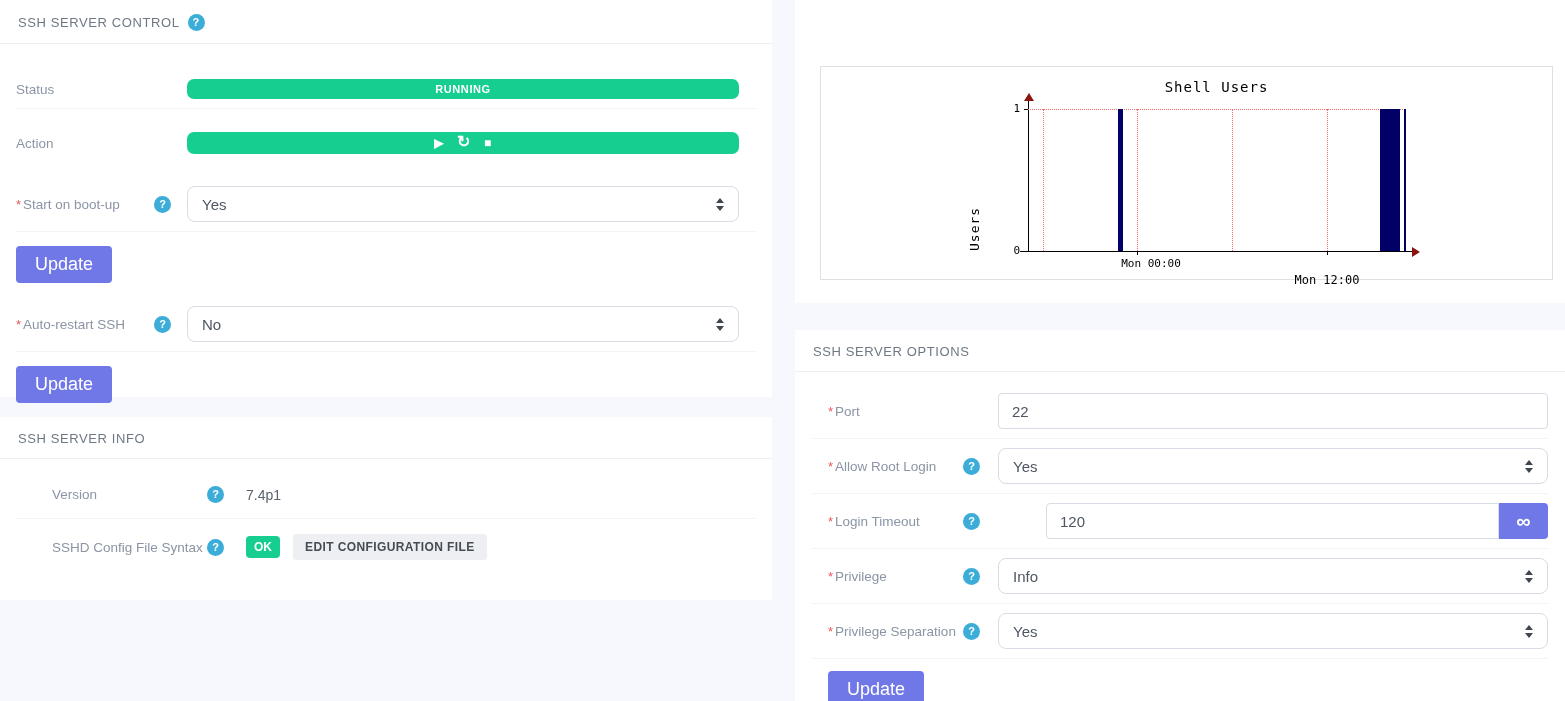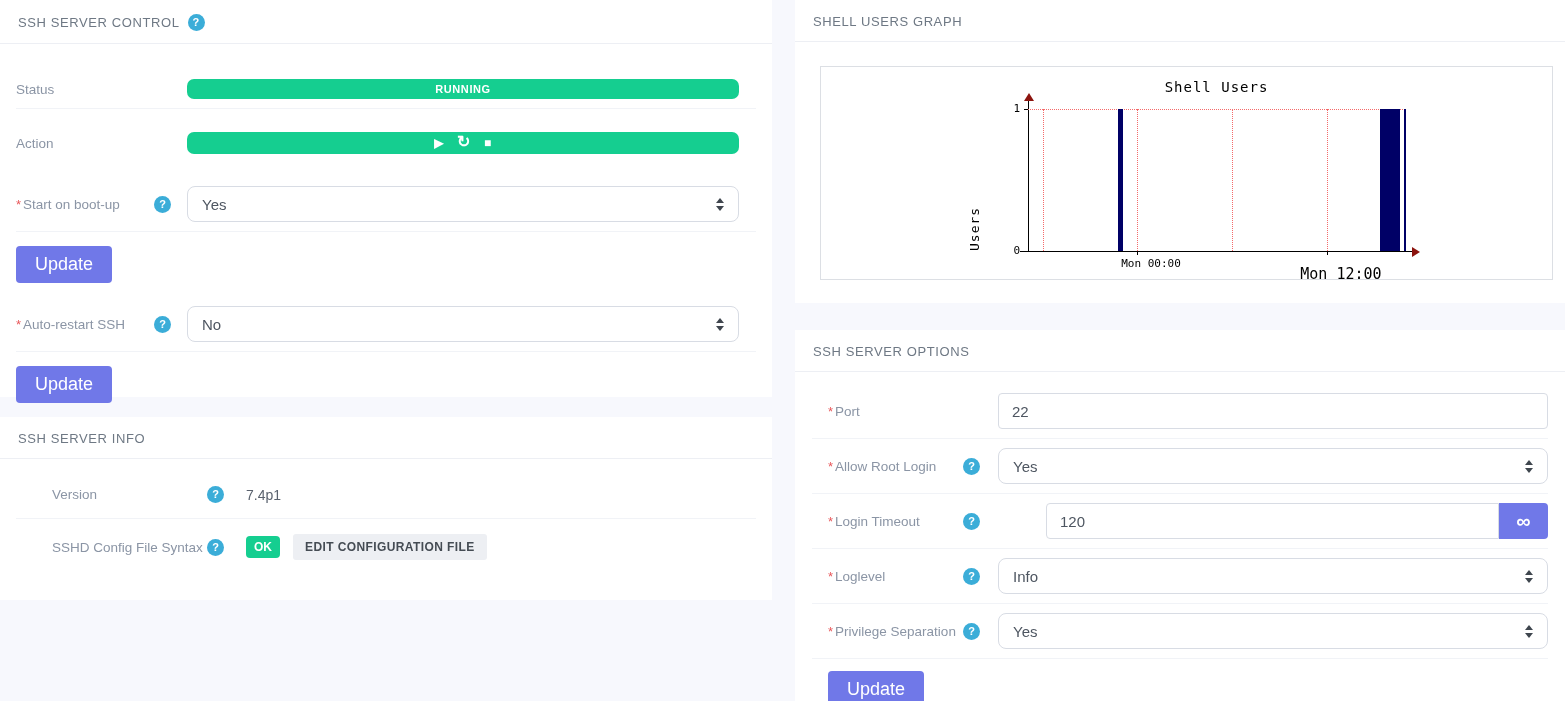--- a/index.html
+++ b/index.html
@@ -222,23 +222,20 @@
         <span>SSHD Config File Syntax</span>
         <span class="help">?</span>
       </div>
       <span class="badge-ok">OK</span>
       <button class="btn-edit">EDIT CONFIGURATION FILE</button>
     </div>
   </div>
 </div>
 
 <div class="card" id="card-graph">
-  <div class="card-header">
-    <span>SHELL USERS GRAPH</span>
-  </div>
   <div class="gbox">
     <div class="gtitle">Shell Users</div>
     <div class="gylabel">Users</div>
     <div class="y-axis"></div>
     <div class="x-axis"></div>
     <div class="arrow-up"></div>
     <div class="arrow-right"></div>
     <div id="plot">
         <div style="position: absolute; left: 15.08px; top: 0px; height: 142px; width: 0px; border-left: 1px dotted rgb(244, 106, 106);"></div>
         <div style="position: absolute; left: 108.953px; top: 0px; height: 142px; width: 0px; border-left: 1px dotted rgb(244, 106, 106);"></div>
@@ -247,21 +244,21 @@
         <div style="position: absolute; left: 0px; top: 0px; width: 377px; height: 0px; border-top: 1px dotted rgb(244, 106, 106);"></div>
         <div style="position: absolute; left: 89.9899px; bottom: 0px; width: 5.0141px; height: 142px; background: rgb(0, 0, 102);"></div>
         <div style="position: absolute; left: 352.005px; bottom: 0px; width: 20.0187px; height: 142px; background: rgb(0, 0, 102);"></div>
         <div style="position: absolute; left: 375.869px; bottom: 0px; width: 1.885px; height: 142px; background: rgb(0, 0, 102);"></div>
         <div style="position: absolute; left: -26px; width: 18px; text-align: right; top: -7px; font-size: 11px;">1</div>
         <div style="position: absolute; left: -4px; width: 4px; height: 1px; top: 0px; background: rgb(0, 0, 0);"></div>
         <div style="position: absolute; left: -26px; width: 18px; text-align: right; top: 135px; font-size: 11px;">0</div>
         <div style="position: absolute; left: -4px; width: 4px; height: 1px; top: 142px; background: rgb(0, 0, 0);"></div>
         <div style="position: absolute; left: 123px; top: 148px; transform: translateX(-50%); white-space: nowrap; font-size: 11px;">Mon 00:00</div>
         <div style="position: absolute; left: 108.953px; top: 142px; width: 1px; height: 4px; background: rgb(0, 0, 0);"></div>
-        <div style="position: absolute; left: 298.961px; top: 156px; transform: translateX(-50%); white-space: nowrap; font-size: 15px; margin-left: 14px;">Mon 12:00</div>
+        <div style="position: absolute; left: 298.961px; top: 164px; transform: translateX(-50%); white-space: nowrap; font-size: 12px;">Mon 12:00</div>
         <div style="position: absolute; left: 298.961px; top: 142px; width: 1px; height: 4px; background: rgb(0, 0, 0);"></div>
       </div>
   </div>
 </div>
 
 <div class="card" id="card-options">
   <div class="card-header">
     <span>SSH SERVER OPTIONS</span>
   </div>
   <div class="rows">
@@ -301,21 +298,21 @@
       </div>
       <div class="octrl group">
         <input class="inp" type="text" value="120" style="">
         <button class="btn-infinity">∞</button>
       </div>
     </div>
 
     <div class="orow">
       <div class="olabel">
         <span class="asterisk">*</span>
-        <span>Loglevel</span>
+        <span>Privilege</span>
         <span class="help">?</span>
       </div>
       <div class="octrl">
         <div class="sel">
           <span>Info</span>
           <span class="caret">
               <i class="up"></i>
               <i class="down"></i>
             </span>
         </div>

